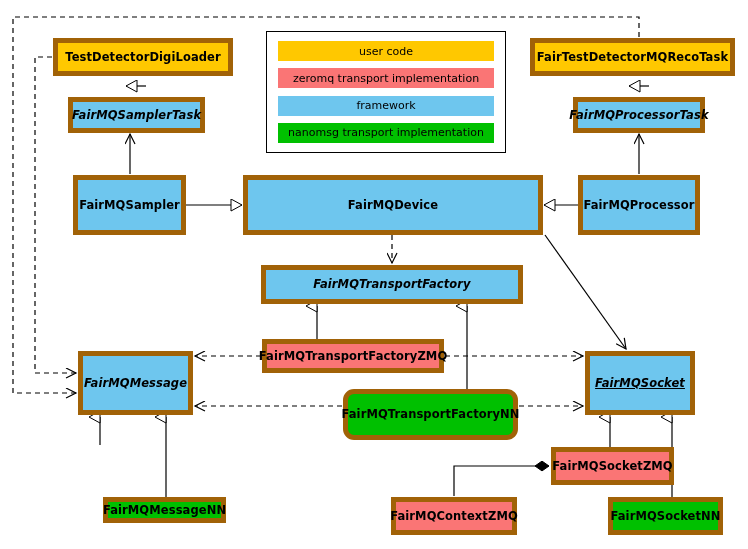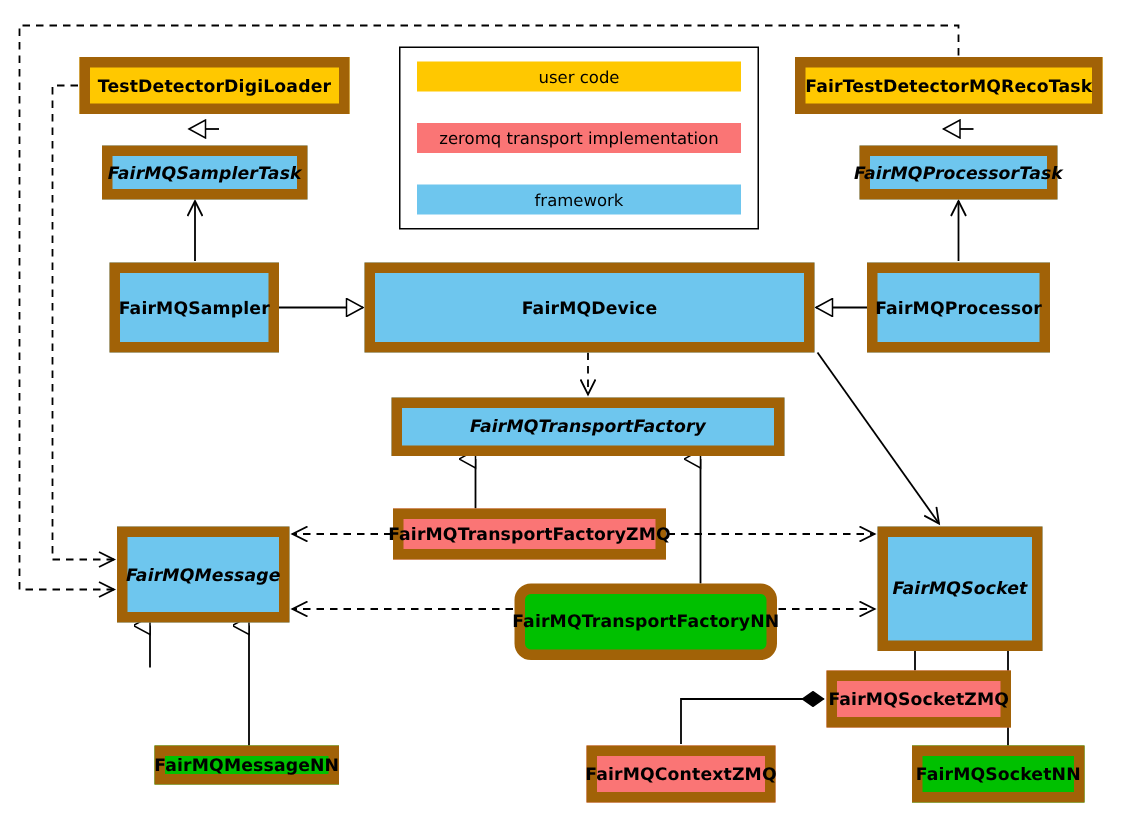--- a/index.html
+++ b/index.html
@@ -19,21 +19,21 @@
     position: absolute;
     left: 0;
     top: 0;
     width: 748px;
     height: 549px;
     pointer-events: none;
   }
   .node {
     position: absolute;
     box-sizing: border-box;
-    border: 7px solid #a16207;
+    border: 5px solid #a16207;
     display: flex;
     align-items: center;
     justify-content: center;
     text-align: center;
     font-size: 11.5px;
     font-weight: bold;
     color: #000000;
     line-height: 1.1;
     letter-spacing: 0.1px;
     z-index: 3;
@@ -134,20 +134,23 @@
   <div class="legend-box" style="left:266px; top:31px; width:240px; height:122px;">
     <div class="legend-row" style="background:#FFC800;">
       <span>user code</span>
     </div>
     <div class="legend-row" style="background:#FA7575;">
       <span>zeromq transport implementation</span>
     </div>
     <div class="legend-row" style="background:#6EC6EE;">
       <span>framework</span>
     </div>
+    <div class="legend-row" style="background:#00C000;">
+      <span>nanomsg transport implementation</span>
+    </div>
   </div>
 
   <div class="node" style="left:53px; top:38px; width:180px; height:38px; background:#FFC800;">
     <span>TestDetectorDigiLoader</span>
   </div>
 
   <div class="node" style="left:530px; top:38px; width:205px; height:38px; background:#FFC800;">
     <span>FairTestDetectorMQRecoTask</span>
   </div>
 
@@ -180,21 +183,21 @@
   </div>
 
   <div class="node" style="left:343px; top:389px; width:175px; height:51px; background:#00C000;border-radius:11px;">
     <span>FairMQTransportFactoryNN</span>
   </div>
 
   <div class="node abstract" style="left:78px; top:351px; width:115px; height:64px; background:#6EC6EE;">
     <span>FairMQMessage</span>
   </div>
 
-  <div class="node abstract" style="left:585px; top:351px; width:110px; height:83px; background:#6EC6EE;">
+  <div class="node abstract" style="left:585px; top:351px; width:110px; height:64px; background:#6EC6EE;text-decoration:underline;">
     <span>FairMQSocket</span>
   </div>
 
 
   <div class="node" style="left:103px; top:497px; width:123px; height:26px; background:#00C000;">
     <span>FairMQMessageNN</span>
   </div>
 
   <div class="node" style="left:551px; top:447px; width:123px; height:38px; background:#FA7575;">
     <span>FairMQSocketZMQ</span>

